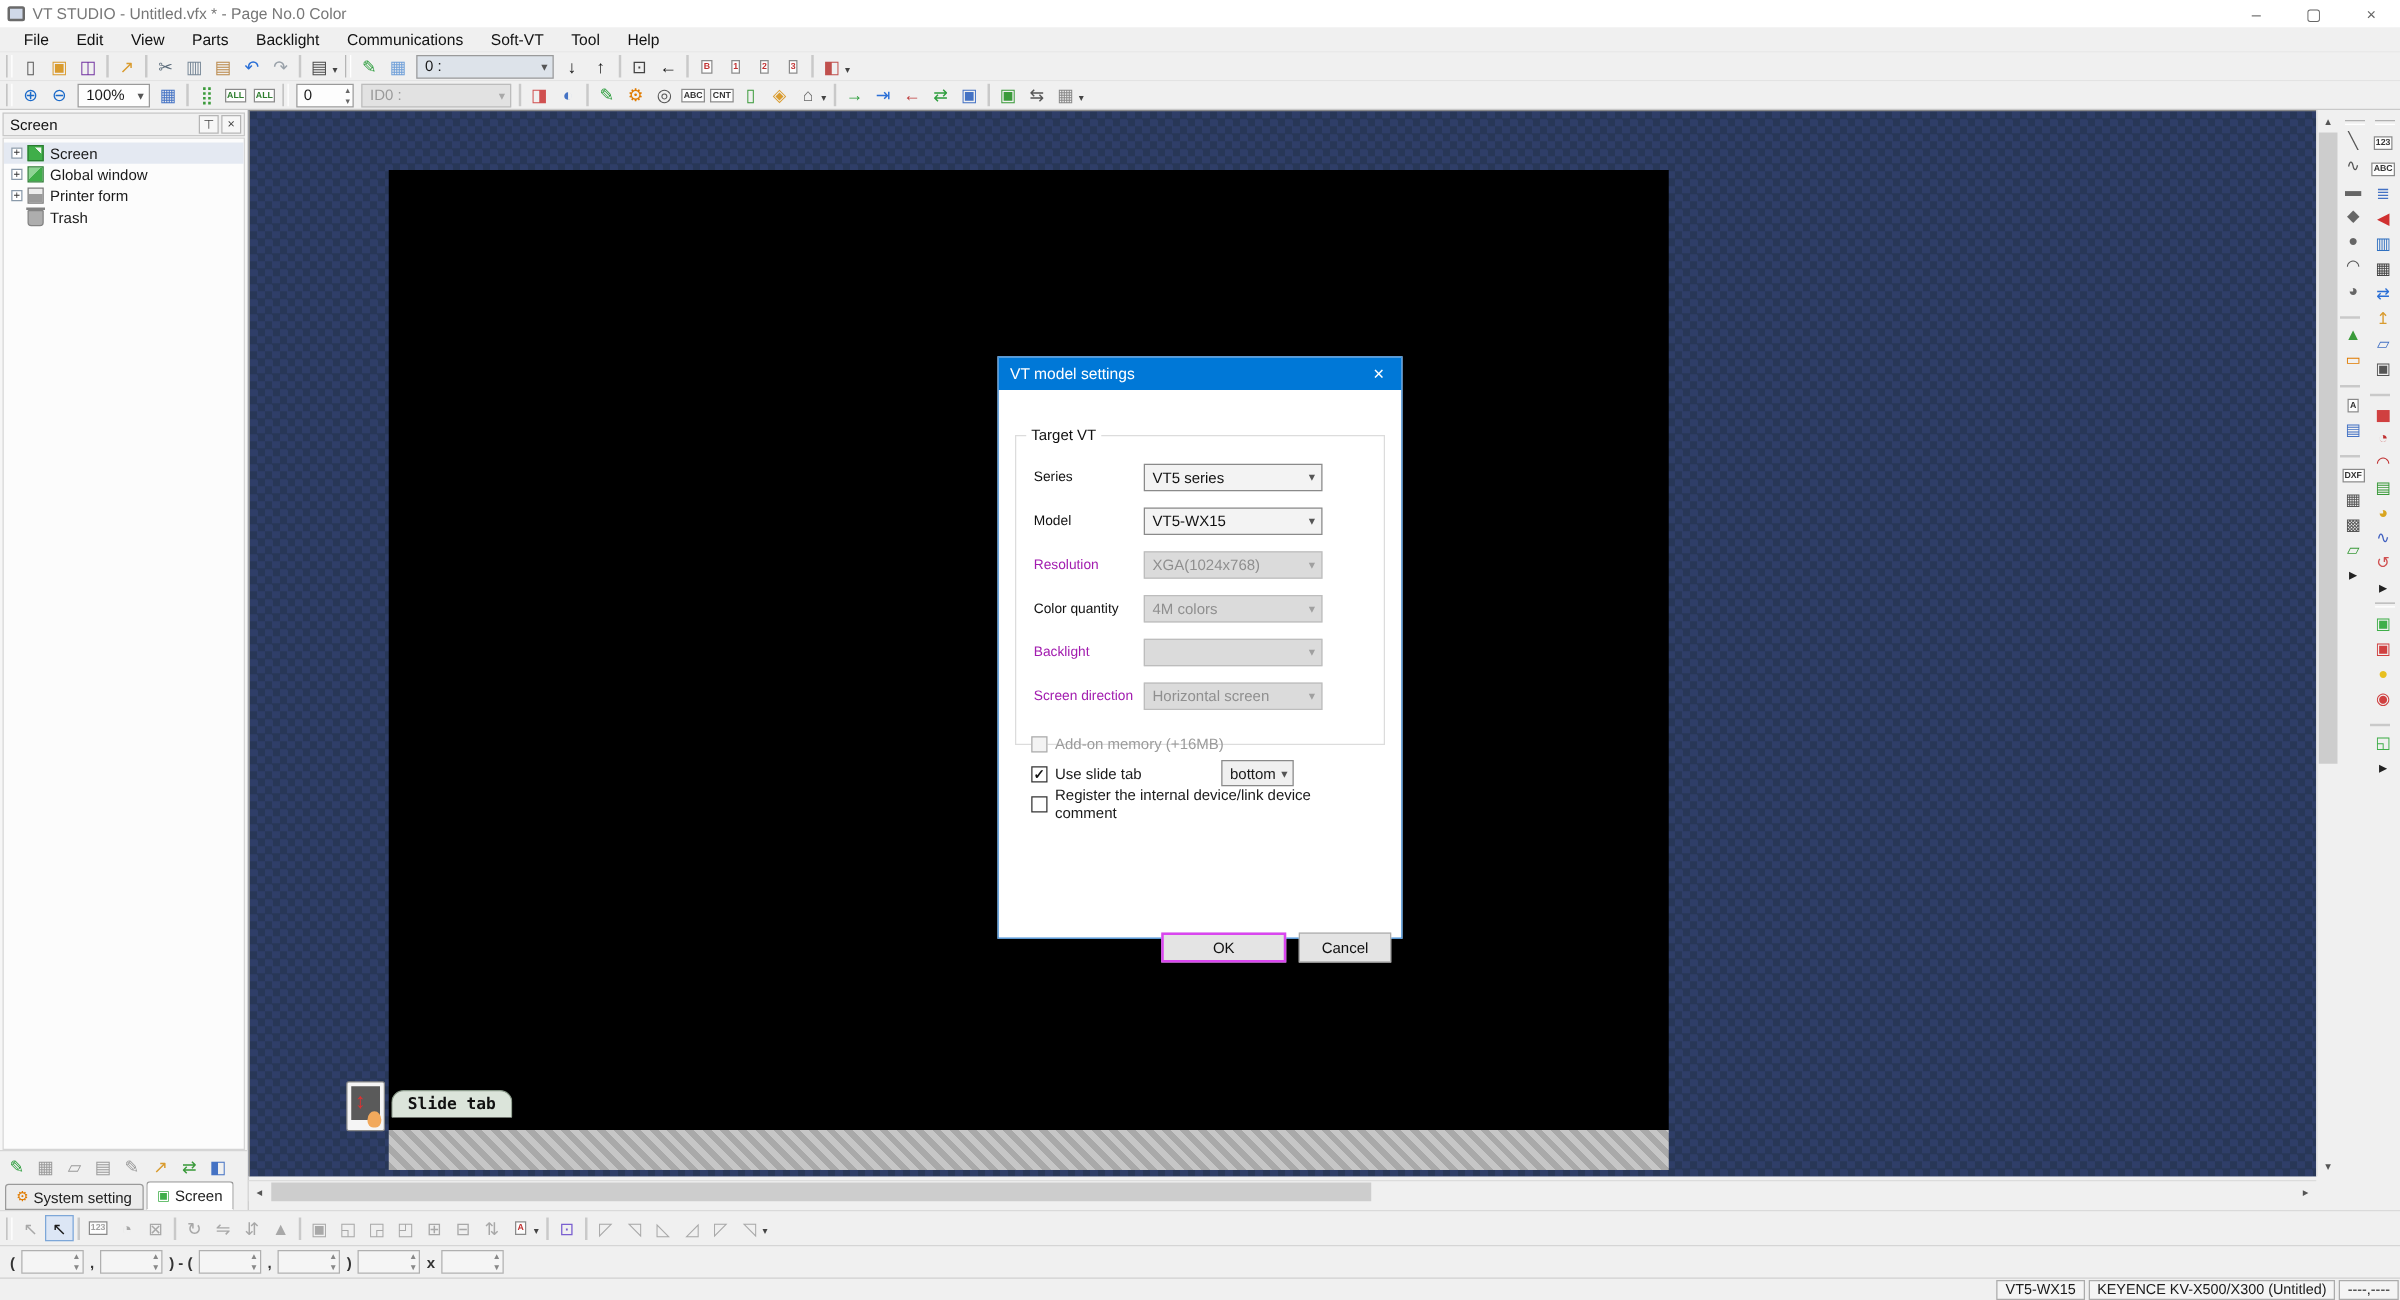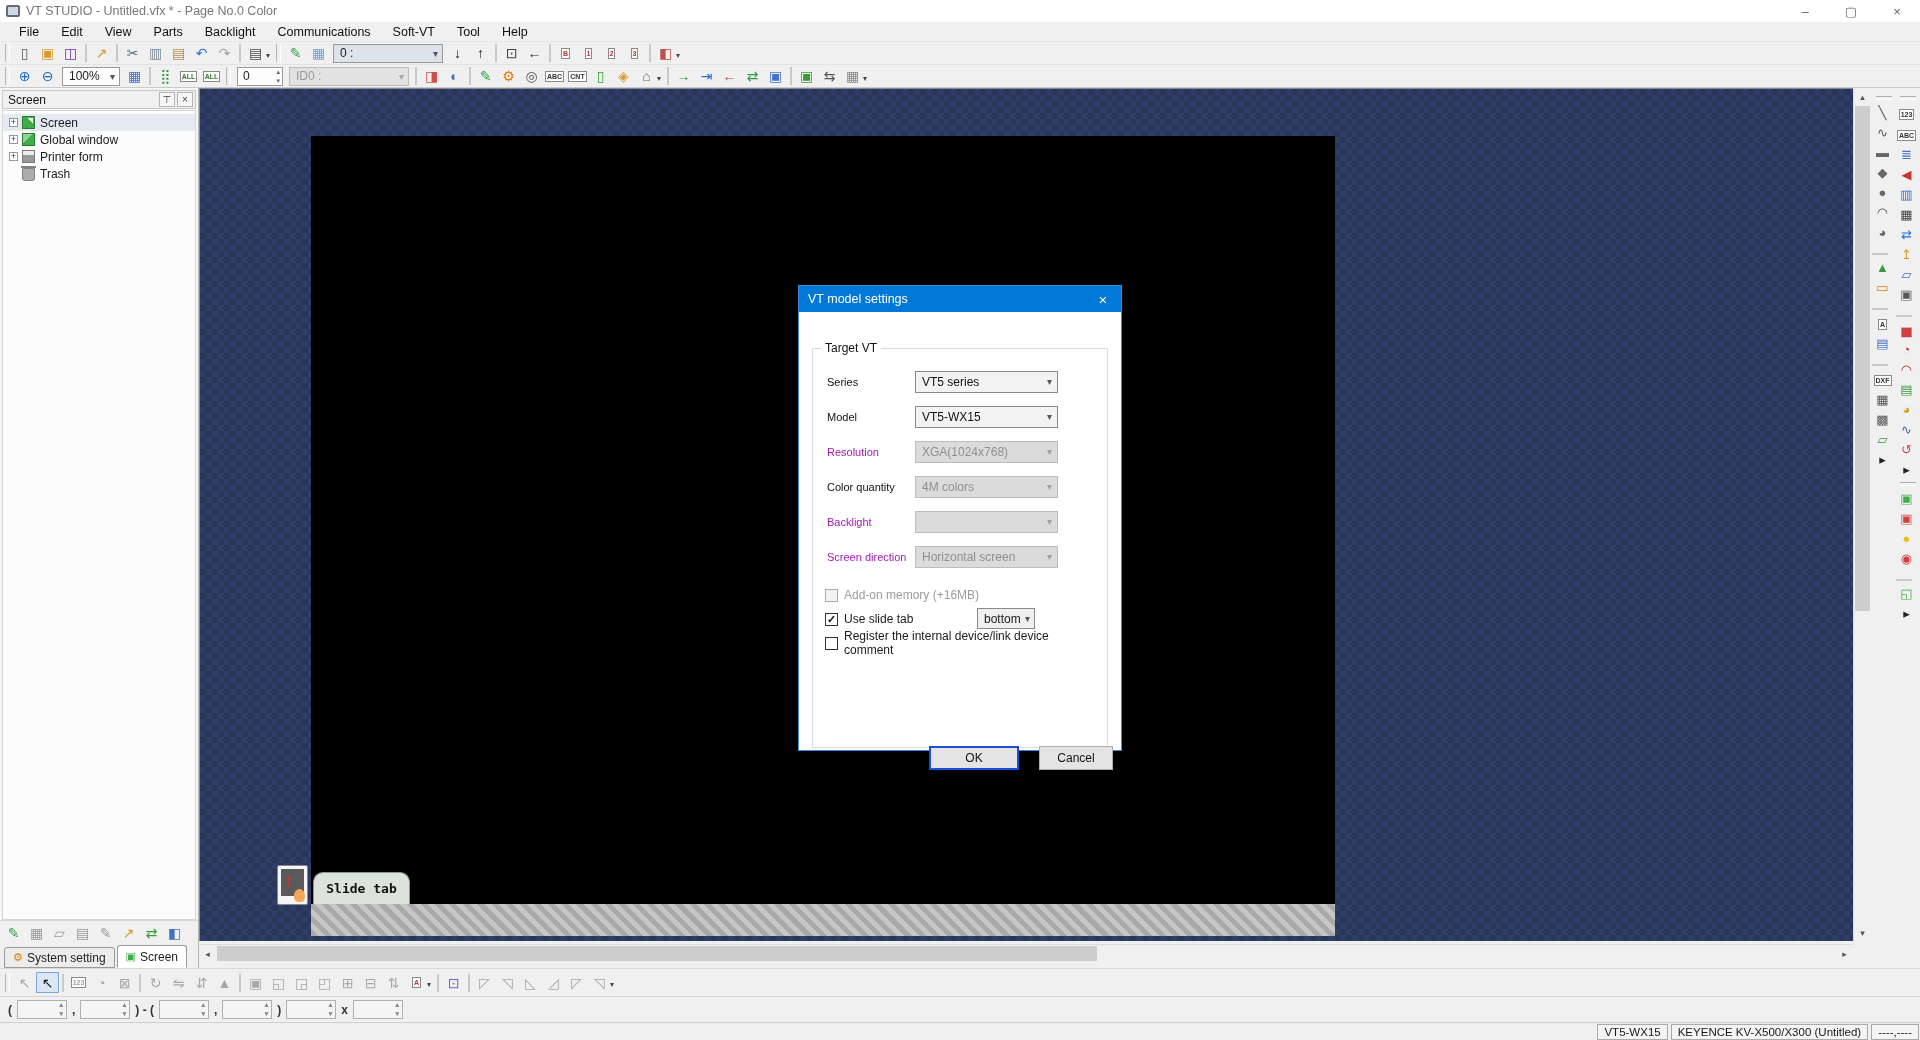--- a/index.html
+++ b/index.html
@@ -78,21 +78,21 @@
 
   
   .canvaswrap { flex:1; position:relative; background:#f0f0f0; }
   .canvas { position:absolute; left:0; top:0; right:17px; height:853px;
             background-color:#2b3a62;
             background-image:conic-gradient(#2f3e68 90deg, #283757 90deg 180deg, #2f3e68 180deg 270deg, #283757 270deg);
             background-size:12px 12px; overflow:hidden; border-left:1px solid #8a8a8a; border-top:1px solid #8a8a8a; }
   .blackscreen { position:absolute; left:111px; top:47px; width:1024px; height:768px; background:#000; }
   .hatch { position:absolute; left:111px; top:815px; width:1024px; height:32px;
            background:repeating-linear-gradient(45deg, #a9a9a9 0 5px, #c6c6c6 5px 10px); }
-  .slidetab { position:absolute; left:113px; top:783px; width:97px; height:32px; background:#dbe4da; border:1px solid #8a9a8a; border-bottom:none; border-radius:10px 10px 0 0; display:flex; align-items:center; justify-content:center; font-family:"DejaVu Sans Mono", monospace; font-weight:bold; font-size:13px; color:#111; z-index:2; }
+  .slidetab { position:absolute; left:113px; top:783px; width:97px; height:22px; background:#dbe4da; border:1px solid #8a9a8a; border-bottom:none; border-radius:10px 10px 0 0; display:flex; align-items:center; justify-content:center; font-family:"DejaVu Sans Mono", monospace; font-weight:bold; font-size:13px; color:#111; z-index:2; }
   .slidetab-icon { position:absolute; left:77px; top:776px; width:31px; height:40px; background:#f5f5f5; border:1px solid #8a8a8a; border-radius:2px; z-index:2; }
   .sti-box { position:absolute; left:3px; top:3px; right:3px; bottom:8px; background:#5a5a5a; }
   .sti-arrow { position:absolute; left:6px; top:6px; color:#e03030; font-weight:bold; font-size:17px; line-height:17px; }
   .sti-hand { position:absolute; right:2px; bottom:2px; width:11px; height:13px; background:#f2a95c; border-radius:50% 50% 40% 40%; }
 
   
   .vscroll { position:absolute; right:0; top:0; width:17px; height:853px; background:#f0f0f0; border-left:1px solid #dcdcdc; }
   .vscroll .sarr { position:absolute; left:0; width:17px; height:17px; display:flex; align-items:center; justify-content:center; color:#555; font-size:9px; }
   .vscroll .sarr.bottom { bottom:0; }
   .vthumb { position:absolute; left:1px; top:18px; width:15px; height:505px; background:#cdcdcd; }
@@ -122,21 +122,21 @@
   .statusbar { height:18px; background:#f0f0f0; border-top:1px solid #d0d0d0; display:flex; align-items:center; padding:0 1px; font-size:11.5px; }
   .sseg { border:1px solid #ababab; background:#f4f4f4; height:16px; line-height:14px; padding:0 6px; margin-left:3px; white-space:nowrap; }
   .sseg.fill { flex:1; border:none; background:transparent; }
 
   
   .dialog { position:absolute; left:798px; top:285px; width:324px; height:466px; background:#ffffff; border:1px solid #3c8ad6; box-shadow:0 10px 26px rgba(0,0,0,0.5); z-index:10; }
   .dlg-title { height:26px; background:#0078d7; color:#fff; display:flex; align-items:center; padding-left:9px; font-size:12.5px; }
   .dlg-close { margin-left:auto; width:36px; height:26px; display:flex; align-items:center; justify-content:center; font-size:15px; color:#fff; }
   .dlg-body { position:relative; height:440px; }
   .group { position:absolute; border:1px solid #dcdcdc; }
-  .g1 { left:13px; top:36px; width:296px; height:400px; }
+  .g1 { left:13px; top:36px; width:296px; height:248px; }
   .g2 { left:13px; top:368px; width:296px; height:52px; }
   .glabel { position:absolute; top:-8px; left:8px; background:#fff; padding:0 4px; font-size:12px; color:#111; }
   .fields { padding:22px 12px 0 14px; }
   .fieldrow { height:22px; margin-bottom:13px; display:flex; align-items:center; }
   .flabel { width:88px; font-size:11px; color:#111; }
   .flabel.dim { color:#a21caf; }
   .fcombo { width:143px; height:22px; background:#f3f3f3; border:1px solid #8a8a8a; display:flex; align-items:center; padding-left:6px; position:relative; font-size:12px; color:#111; }
   .fcombo::after { content:"\25BE"; position:absolute; right:5px; top:4px; font-size:10px; color:#555; }
   .fcombo.cdis { background:#dbdbdb; border-color:#bdbdbd; color:#8f8f8f; }
   .fcombo.cdis::after { color:#a0a0a0; }
@@ -144,21 +144,21 @@
   .cbrow { position:relative; height:16px; margin-bottom:8px; display:flex; align-items:center; gap:6px; font-size:12px; }
   .cb { width:13px; height:13px; border:1px solid #333; background:#fff; display:inline-flex; align-items:center; justify-content:center; flex:none; }
   .cb.checked::after { content:"\2713"; font-size:11px; font-weight:bold; color:#111; }
   .cb.cbdis { border-color:#ababab; background:#f3f3f3; }
   .cbrow.dim .cbl { color:#9c9c9c; }
   .minicombo { display:none; }
   .minicombo.show { display:flex; position:absolute; left:152px; top:-3px; width:58px; height:21px; background:#f0f0f0; border:1px solid #8a8a8a; align-items:center; padding-left:6px; }
   .minicombo.show::after { content:"\25BE"; position:absolute; right:4px; top:4px; font-size:10px; color:#555; }
   .redbox { position:absolute; left:5px; top:13px; height:27px; border:3px solid #e8232a; display:inline-flex; align-items:center; gap:6px; padding:0 7px 0 4px; font-size:12px; background:#fff; }
   .btn { position:absolute; top:434px; height:24px; background:#e4e4e4; border:1px solid #adadad; font-family:"Liberation Sans", sans-serif; font-size:12px; color:#111; }
-  .btn.ok { left:130px; width:90px; border:2px solid #1d4ed8; }
+  .btn.ok { left:130px; width:100px; border:2px solid #d946ef; }
   .btn.cancel { left:240px; width:74px; }
 </style>
 </head>
 <body>
 
 <div class="app">
 
   <div class="titlebar">
     <span class="appicon"></span>
     <span class="apptitle">VT STUDIO - Untitled.vfx * - Page No.0 Color</span>

